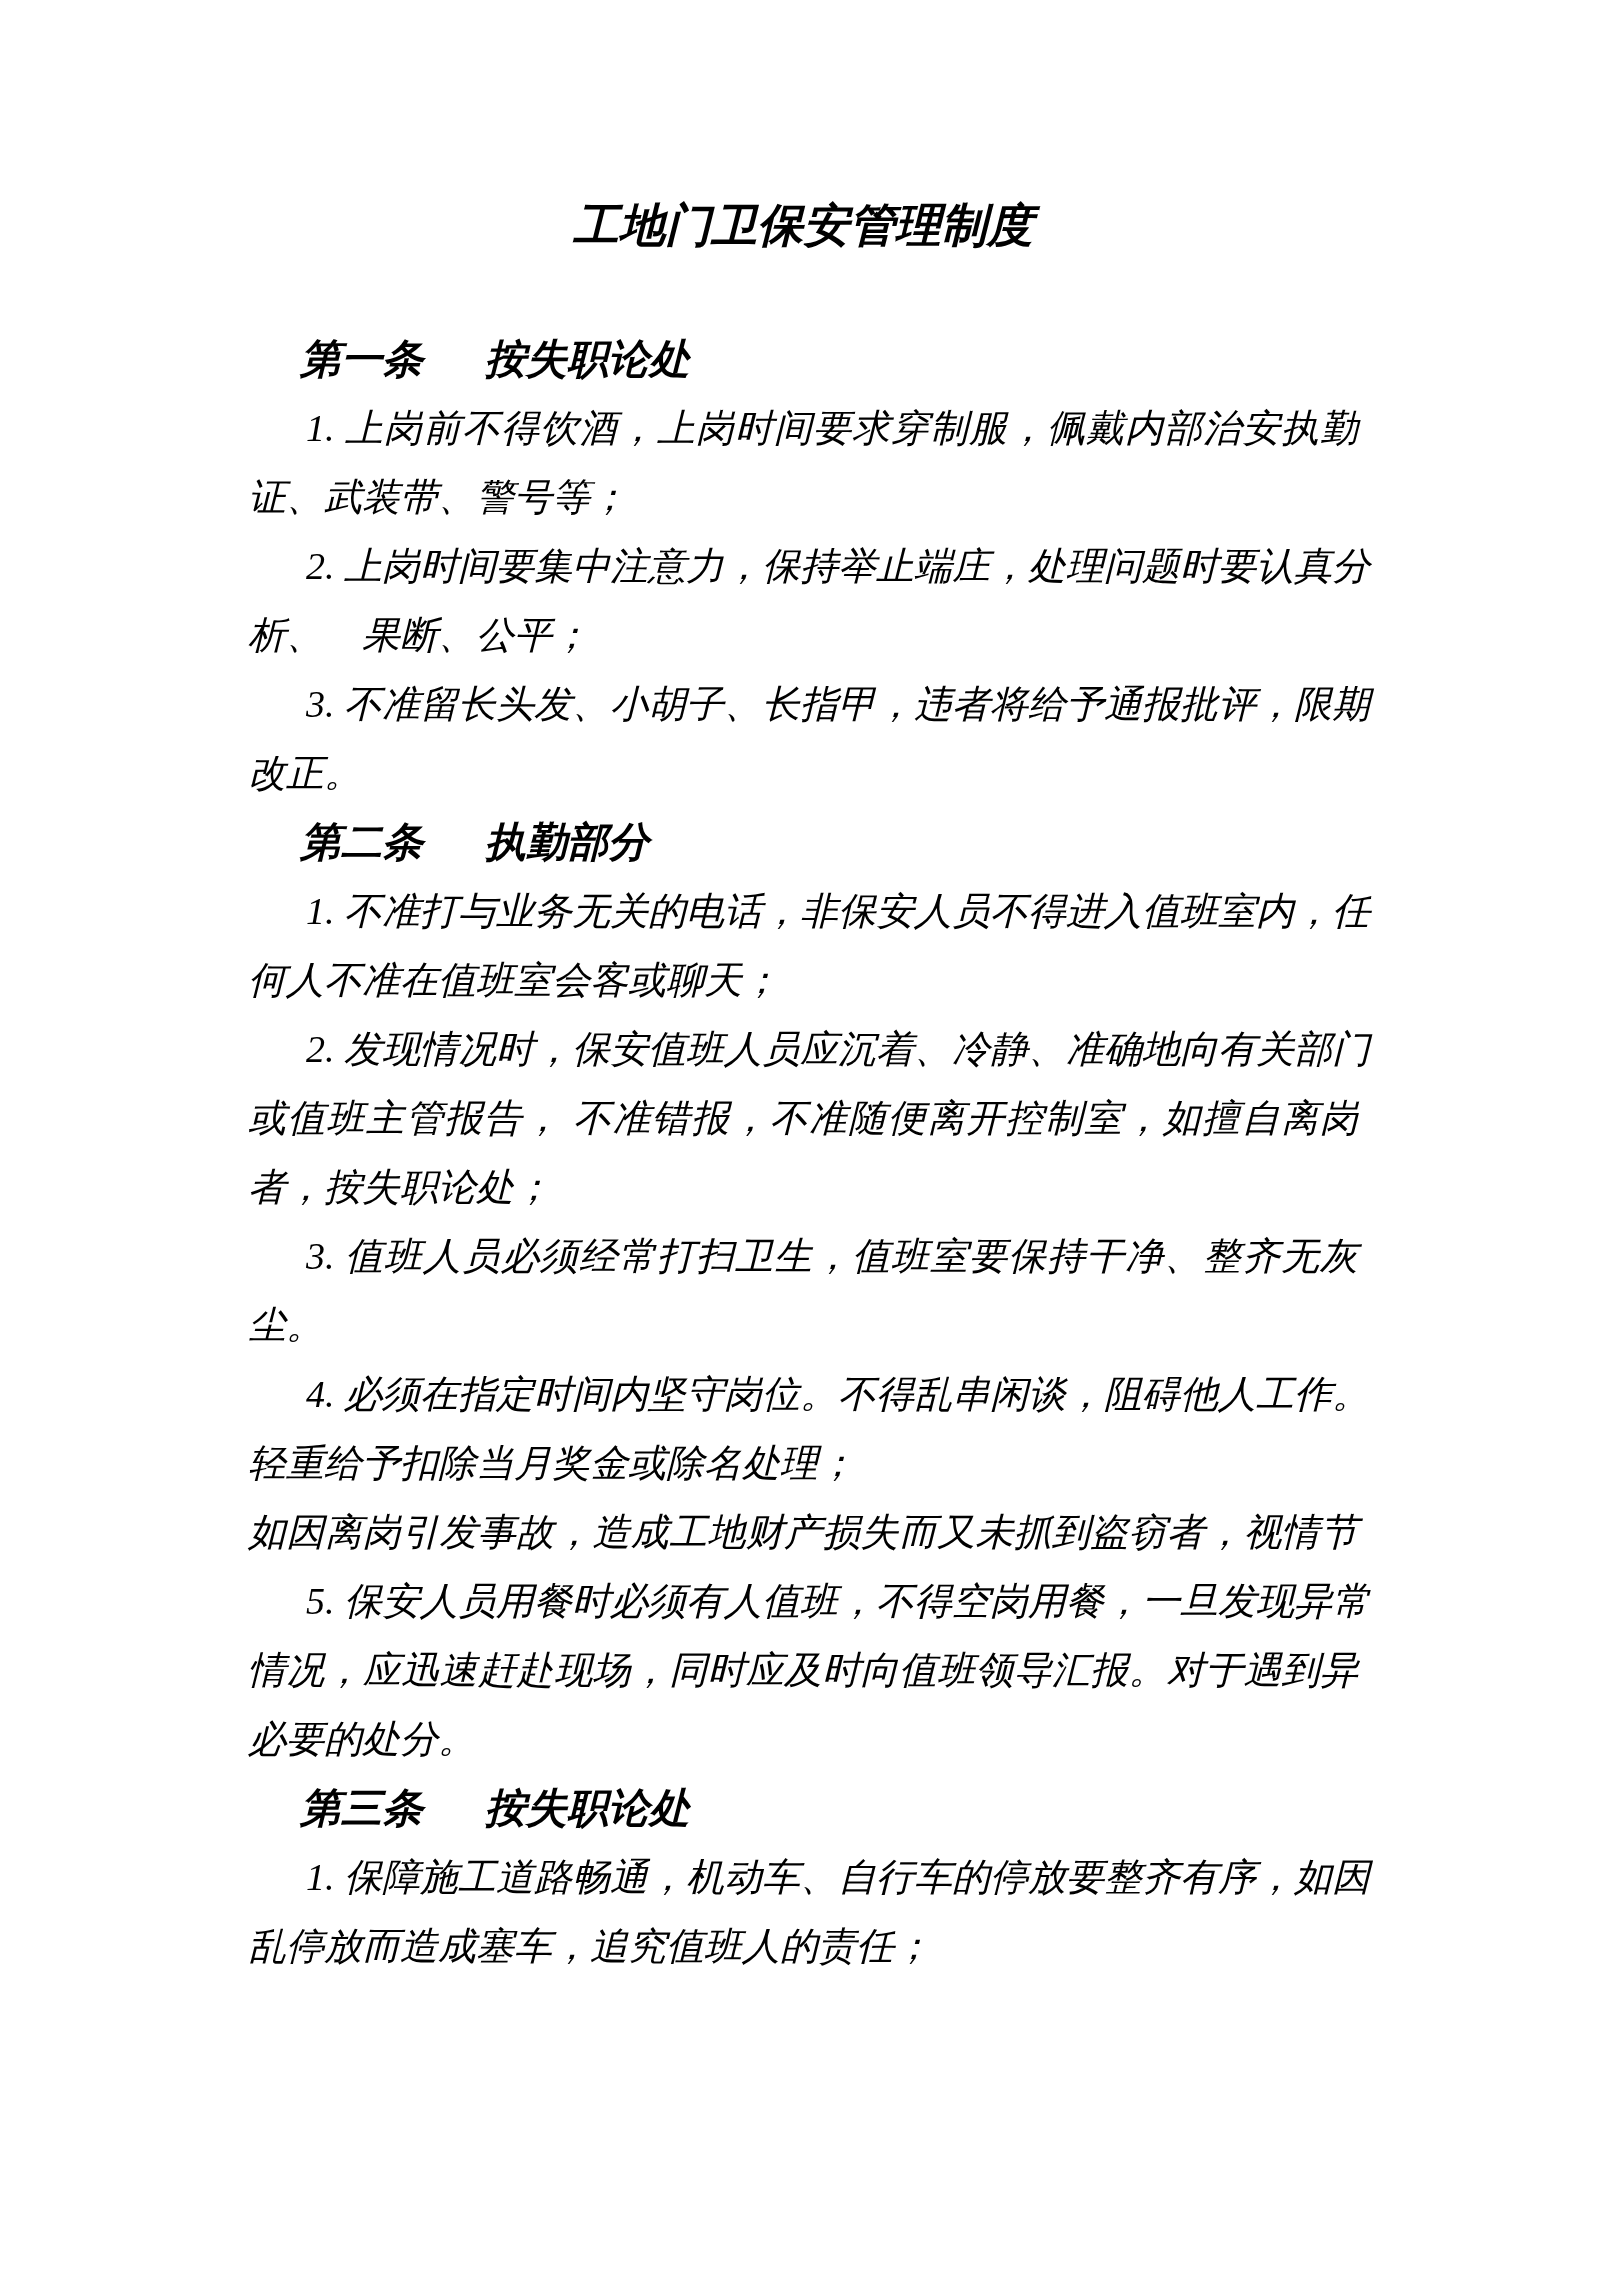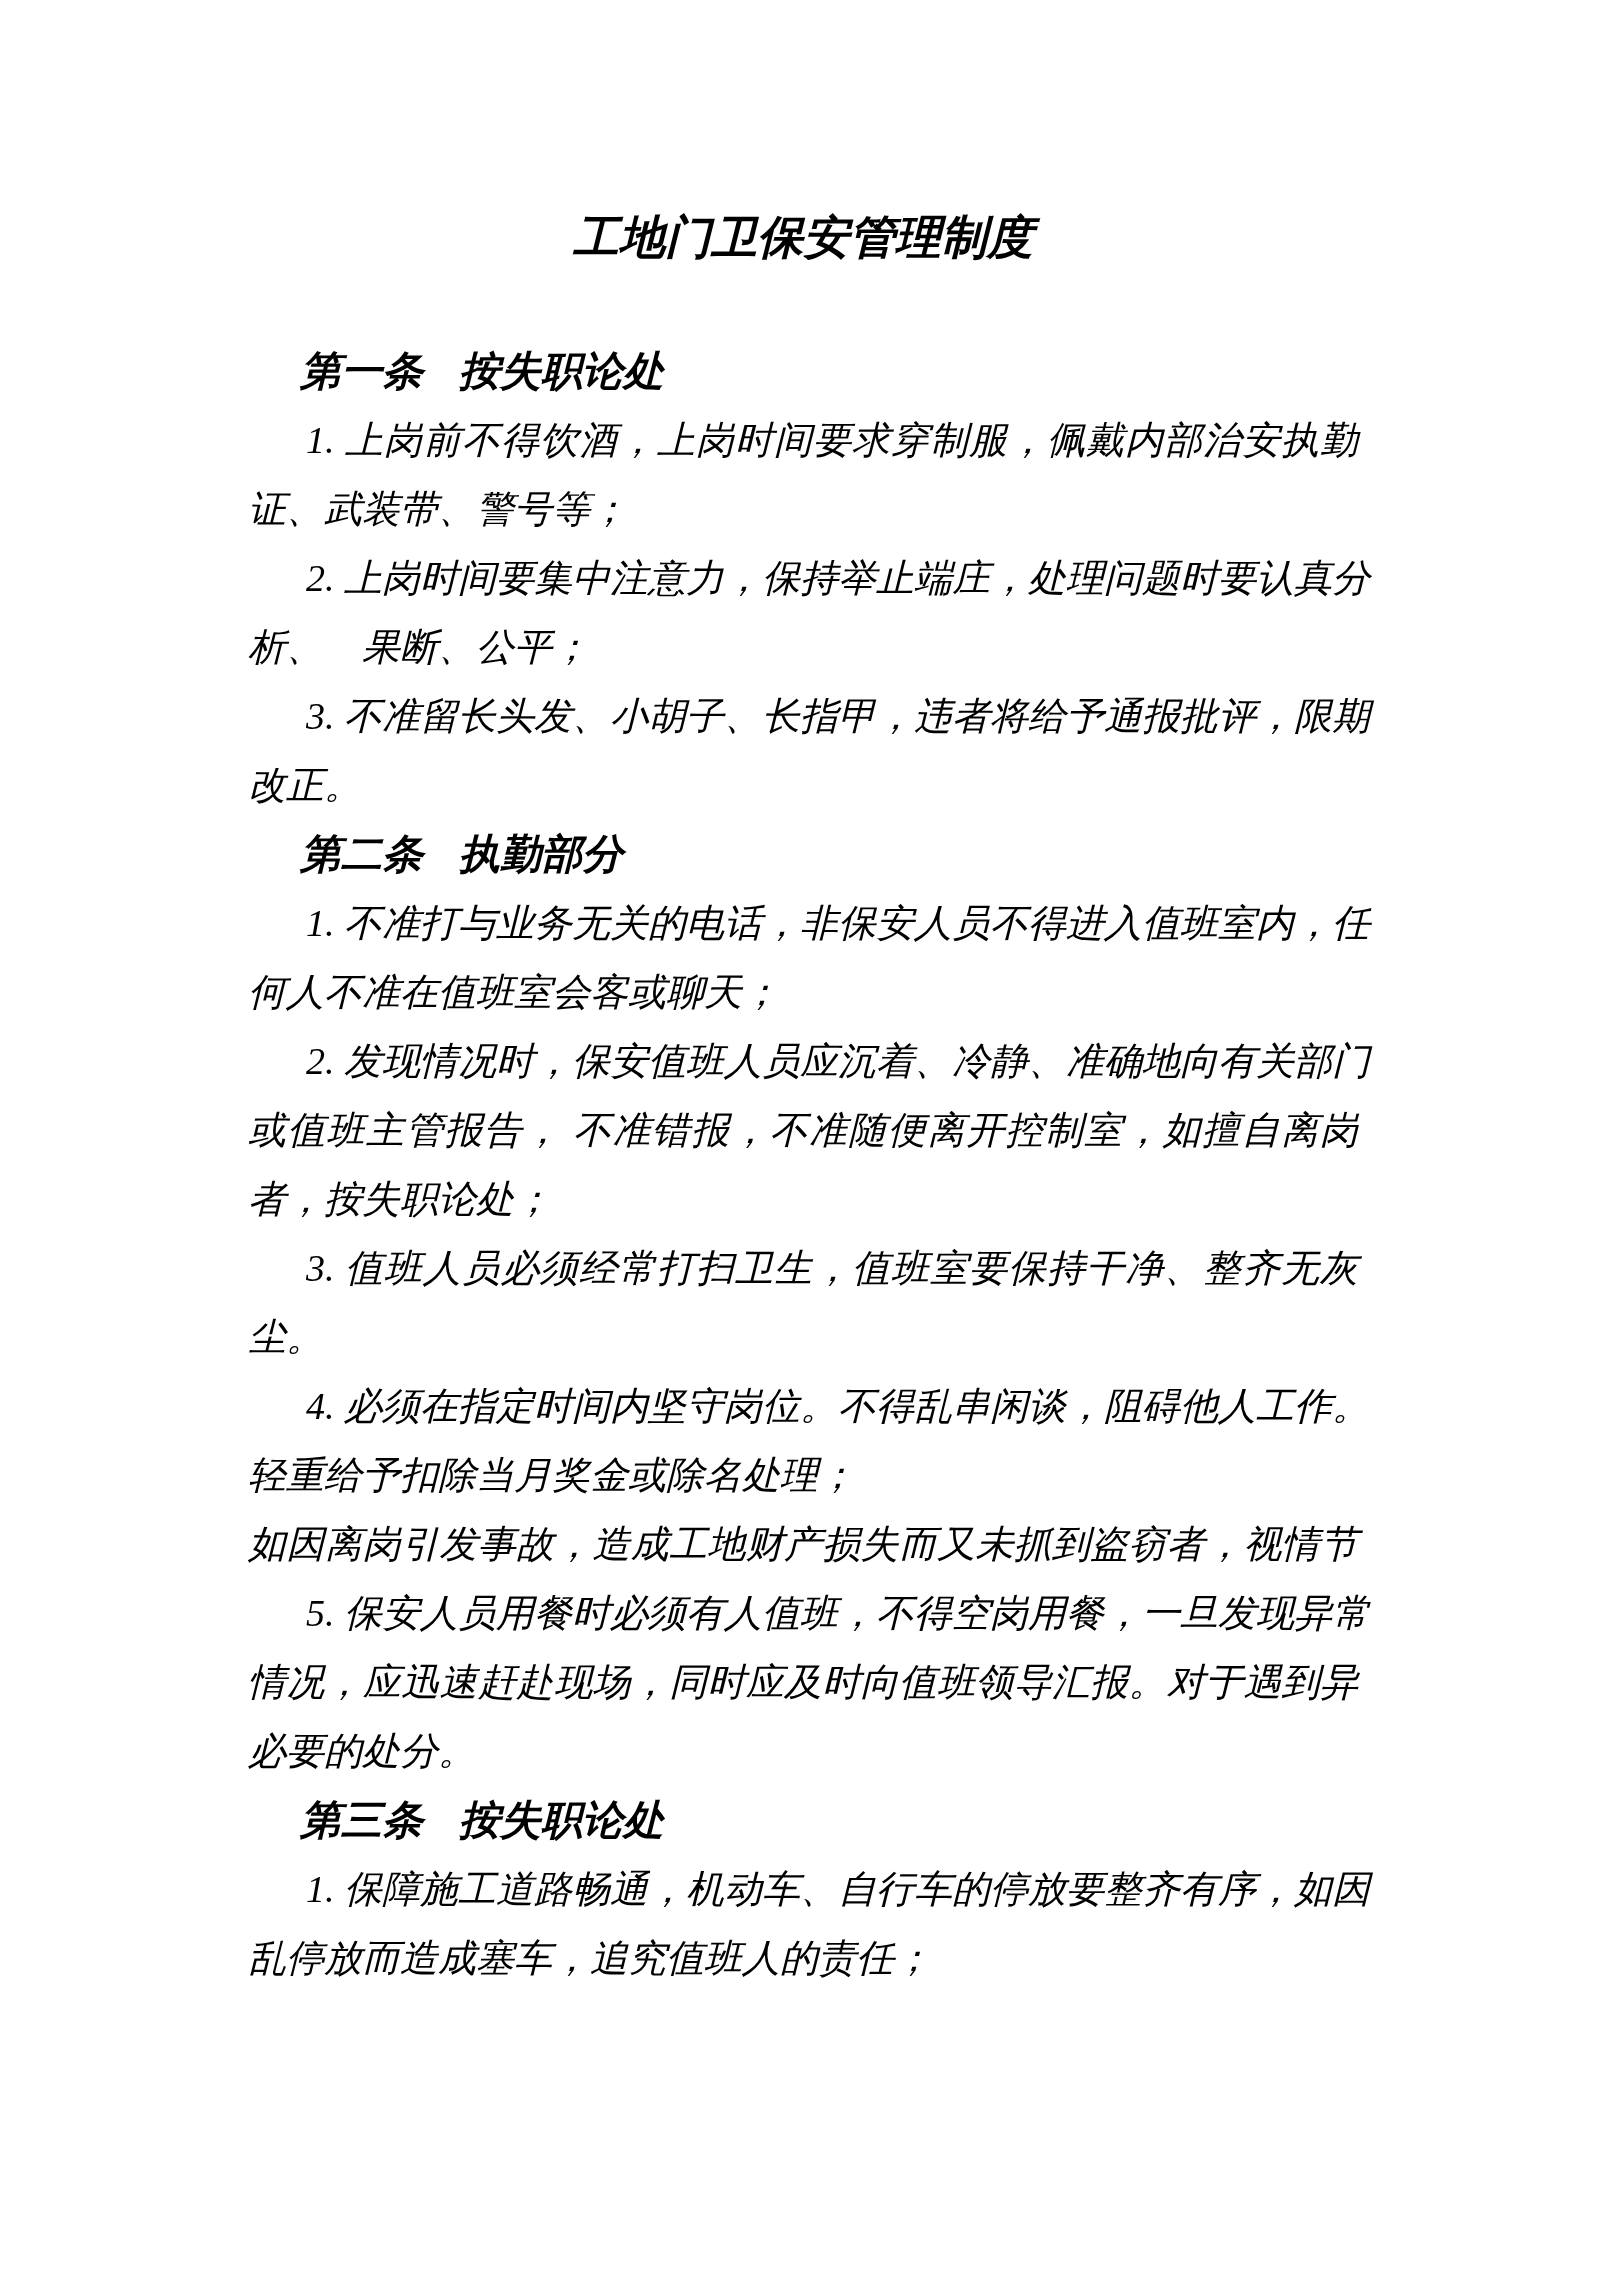--- a/index.html
+++ b/index.html
@@ -11,21 +11,21 @@
     background: #ffffff;
     overflow: hidden;
     font-family: "Liberation Serif", "DejaVu Serif", serif;
     font-style: italic;
     color: #000000;
   }
 
   .content {
     position: absolute;
     left: 248px;
-    top: 202px;
+    top: 190px;
     width: 1110px;
   }
 
   .doc-title {
     margin: 0 0 63px 0;
     height: 72px;
     line-height: 72px;
     font-size: 46px;
     font-weight: bold;
     text-align: center;
@@ -46,21 +46,21 @@
   .line.fill {
     text-align: justify;
     text-align-last: justify;
   }
 
   .line.heading {
     padding-left: 52px;
     font-size: 41px;
     font-weight: bold;
   }
-  .line.heading .hnum { margin-right: 36px; }
+  .line.heading .hnum { margin-right: 62px; }
 </style>
 </head>
 <body>
 
 <div class="page">
   <div class="content">
     <h1 class="doc-title">工地门卫保安管理制度</h1>
     <div id="doc-body">
         <div class="line heading"><span class="hnum">第一条</span><span class="hlabel">按失职论处</span></div>
         <div class="line first fill">1. 上岗前不得饮酒，上岗时间要求穿制服，佩戴内部治安执勤</div>

